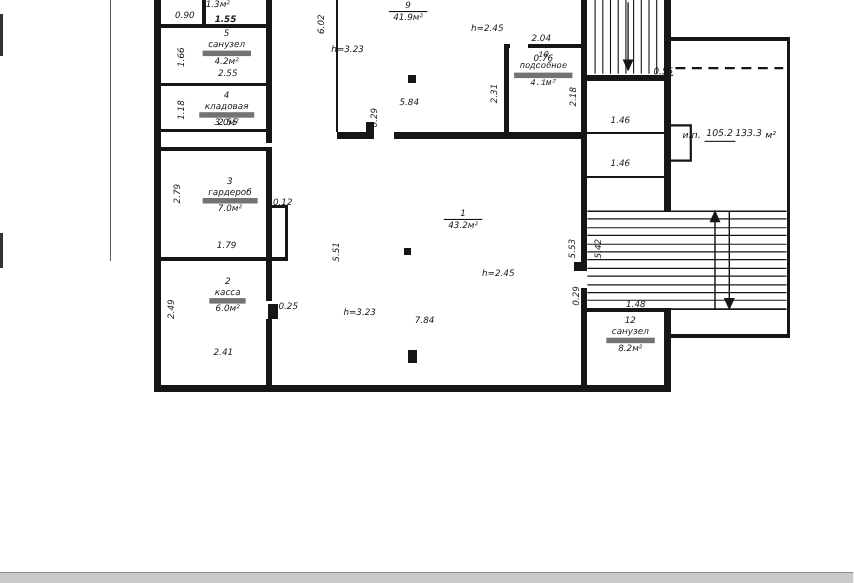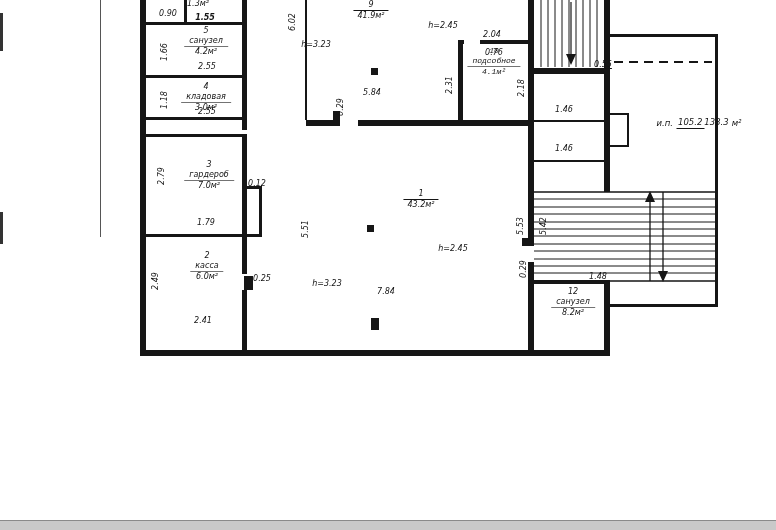--- a/index.html
+++ b/index.html
@@ -4,21 +4,21 @@
 <style>
   html,body{margin:0;padding:0;background:#fff;}
   .page{position:relative;width:776px;height:530px;background:#ffffff;overflow:hidden;
         font-family:"DejaVu Sans",sans-serif;color:#141414;}
   .page svg{position:absolute;left:0;top:0;}
   .lbl{position:absolute;font-style:italic;white-space:nowrap;line-height:1;}
   .dim{font-size:8px;transform:translateX(-50%);}
   .dim.rot{transform:translate(-50%,-50%) rotate(-90deg);}
   .room-label{position:absolute;transform:translateX(-50%);text-align:center;
               font-style:italic;font-size:8px;line-height:1.25;}
-  .underl{border-bottom:1px solid #737373;padding:0 5px;display:inline-block;}
+  .underl{border-bottom:5px solid #737373;padding:0 5px;display:inline-block;}
   .rnum-u{border-bottom:1px solid #141414;padding:0 15px;display:inline-block;}
   .ip{position:absolute;transform:translateX(-50%);display:flex;align-items:center;gap:3px;
       font-size:8.5px;font-style:italic;}
   .ip .frac{display:inline-flex;flex-direction:row;text-align:center;line-height:1.15;}
   .ip .frac .top{border-bottom:1px solid #141414;padding:0 2px;}
 </style>
 </head>
 <body>
 
 <div class="page">
@@ -89,21 +89,21 @@
     <path d="M534 199H715 M534 207H715 M534 214H715 M534 222H715 M534 229H715 M534 236H715 M534 244H715 M534 251H715 M534 259H715 M534 266H715 M534 273H715" stroke="#161616" stroke-width="1" fill="none"></path>
     <line x1="650" y1="200" x2="650" y2="281" stroke="#161616" stroke-width="1.3"></line>
     <polygon points="645,202 655,202 650,191" fill="#161616"></polygon>
     <line x1="663" y1="192" x2="663" y2="273" stroke="#161616" stroke-width="1.3"></line>
     <polygon points="658,271 668,271 663,282" fill="#161616"></polygon>
 
     <rect x="0" y="520" width="776" height="1" fill="#8a8a8a"></rect>
     <rect x="0" y="521" width="776" height="9" fill="#c9c9c9"></rect>
   </svg>
 
-  <div class="ip" style="left:663px;top:118px;margin-left:36px;">
+  <div class="ip" style="left:663px;top:118px;">
     <span>и.п.</span>
     <span class="frac">
       <span class="top">105.2</span>
       <span>133.3</span>
     </span>
     <span>м²</span>
   </div>
 
   <div id="rooms">
       <div class="room-label" style="left: 371px; top: 0px;">
@@ -171,16 +171,16 @@
       <div class="lbl dim" style="left: 603px; top: 61px; text-decoration: underline;">0.55</div>
       <div class="lbl dim" style="left: 564px; top: 106px;">1.46</div>
       <div class="lbl dim" style="left: 564px; top: 145px;">1.46</div>
       <div class="lbl dim rot" style="left: 306px; top: 229px;">5.51</div>
       <div class="lbl dim rot" style="left: 521px; top: 226px;">5.53</div>
       <div class="lbl dim rot" style="left: 544px; top: 226px;">5.42</div>
       <div class="lbl dim" style="left: 453px; top: 245px;">h=2.45</div>
       <div class="lbl dim rot" style="left: 524px; top: 269px;">0.29</div>
       <div class="lbl dim" style="left: 327px; top: 280px;">h=3.23</div>
       <div class="lbl dim" style="left: 386px; top: 288px;">7.84</div>
-      <div class="lbl dim" style="left: 578px; top: 273px; margin-left: 20px;">1.48</div>
+      <div class="lbl dim" style="left: 578px; top: 273px;">1.48</div>
     </div>
 
 </div>
 
 </body></html>

